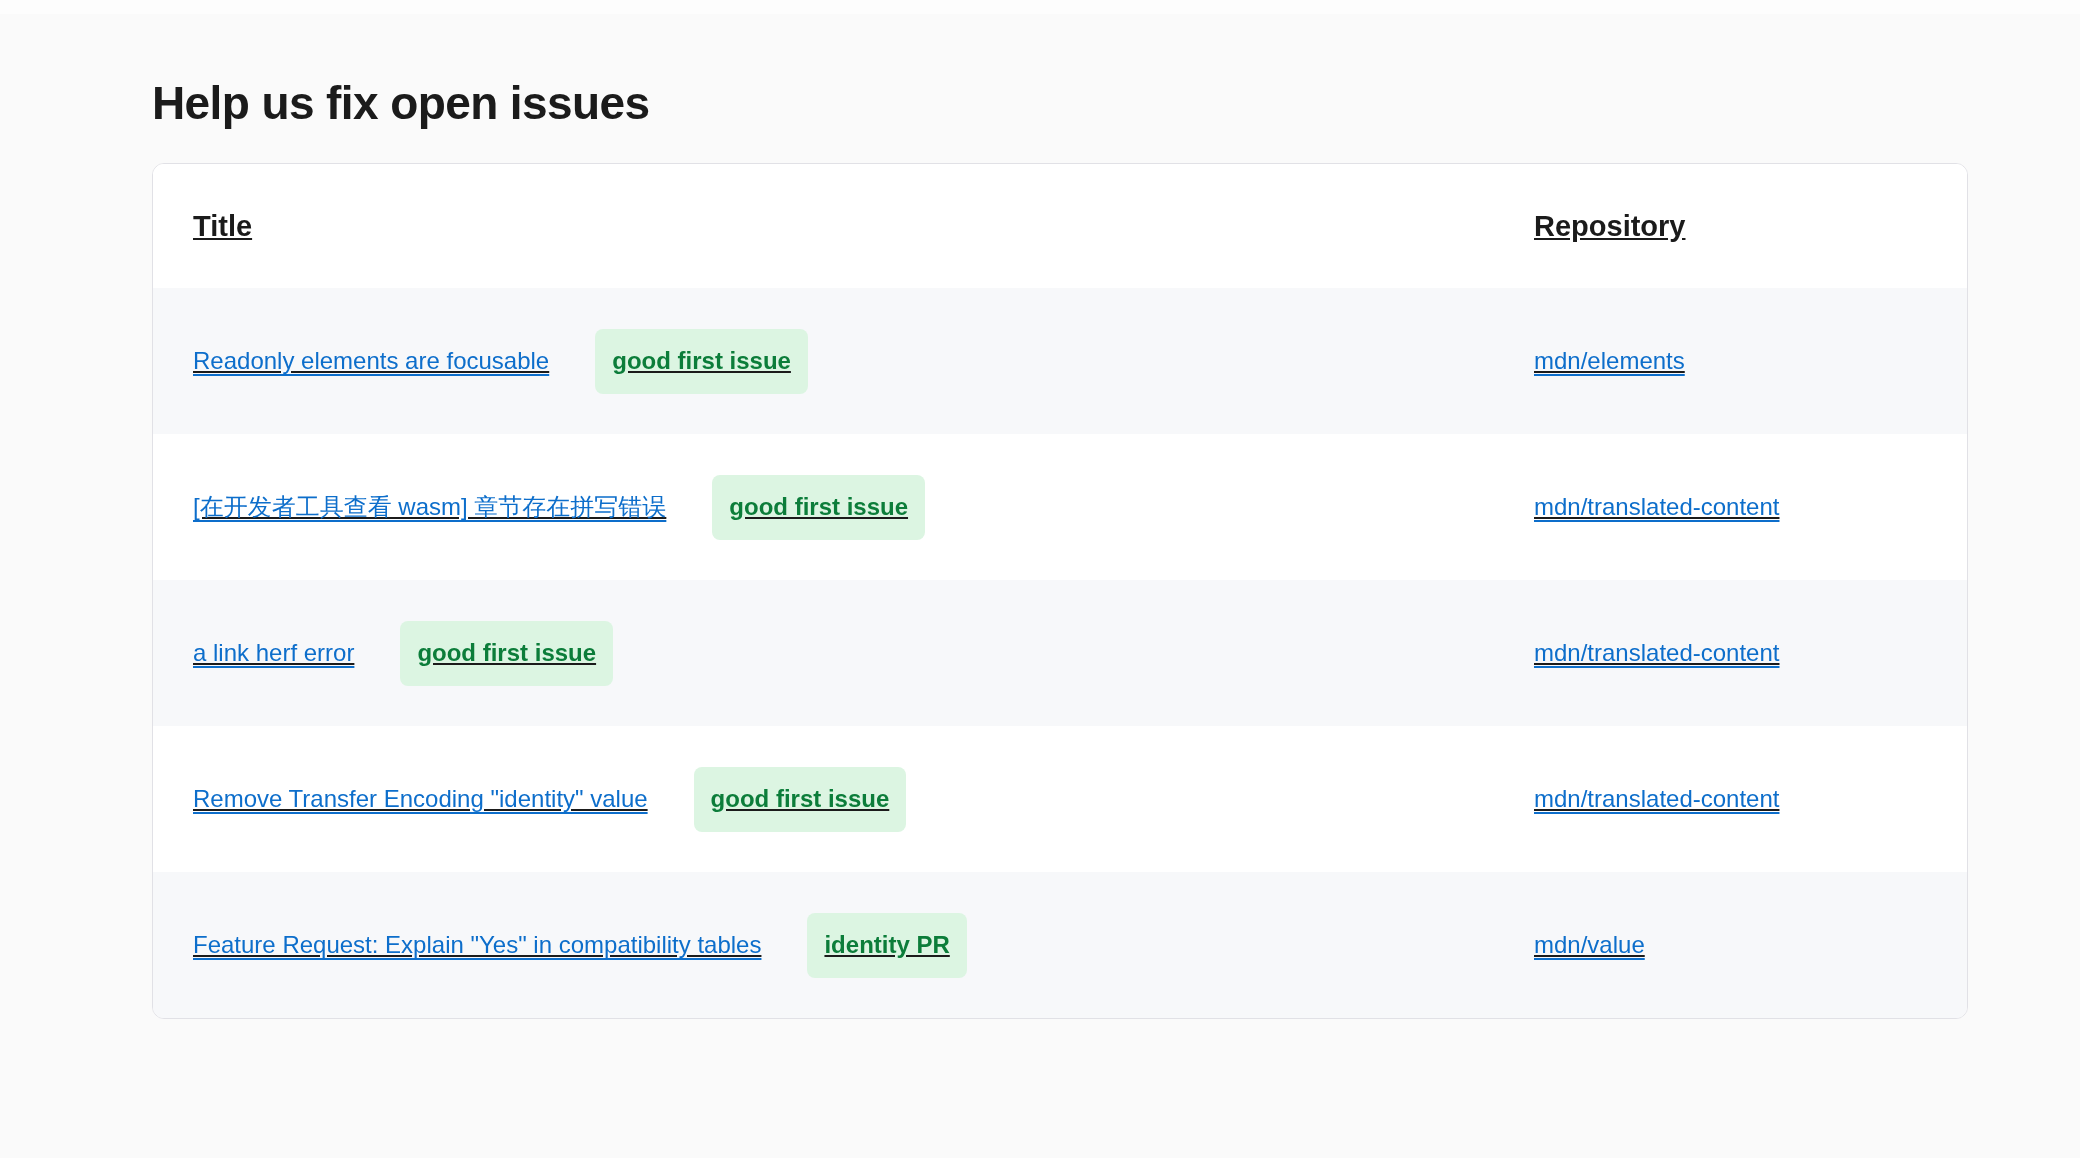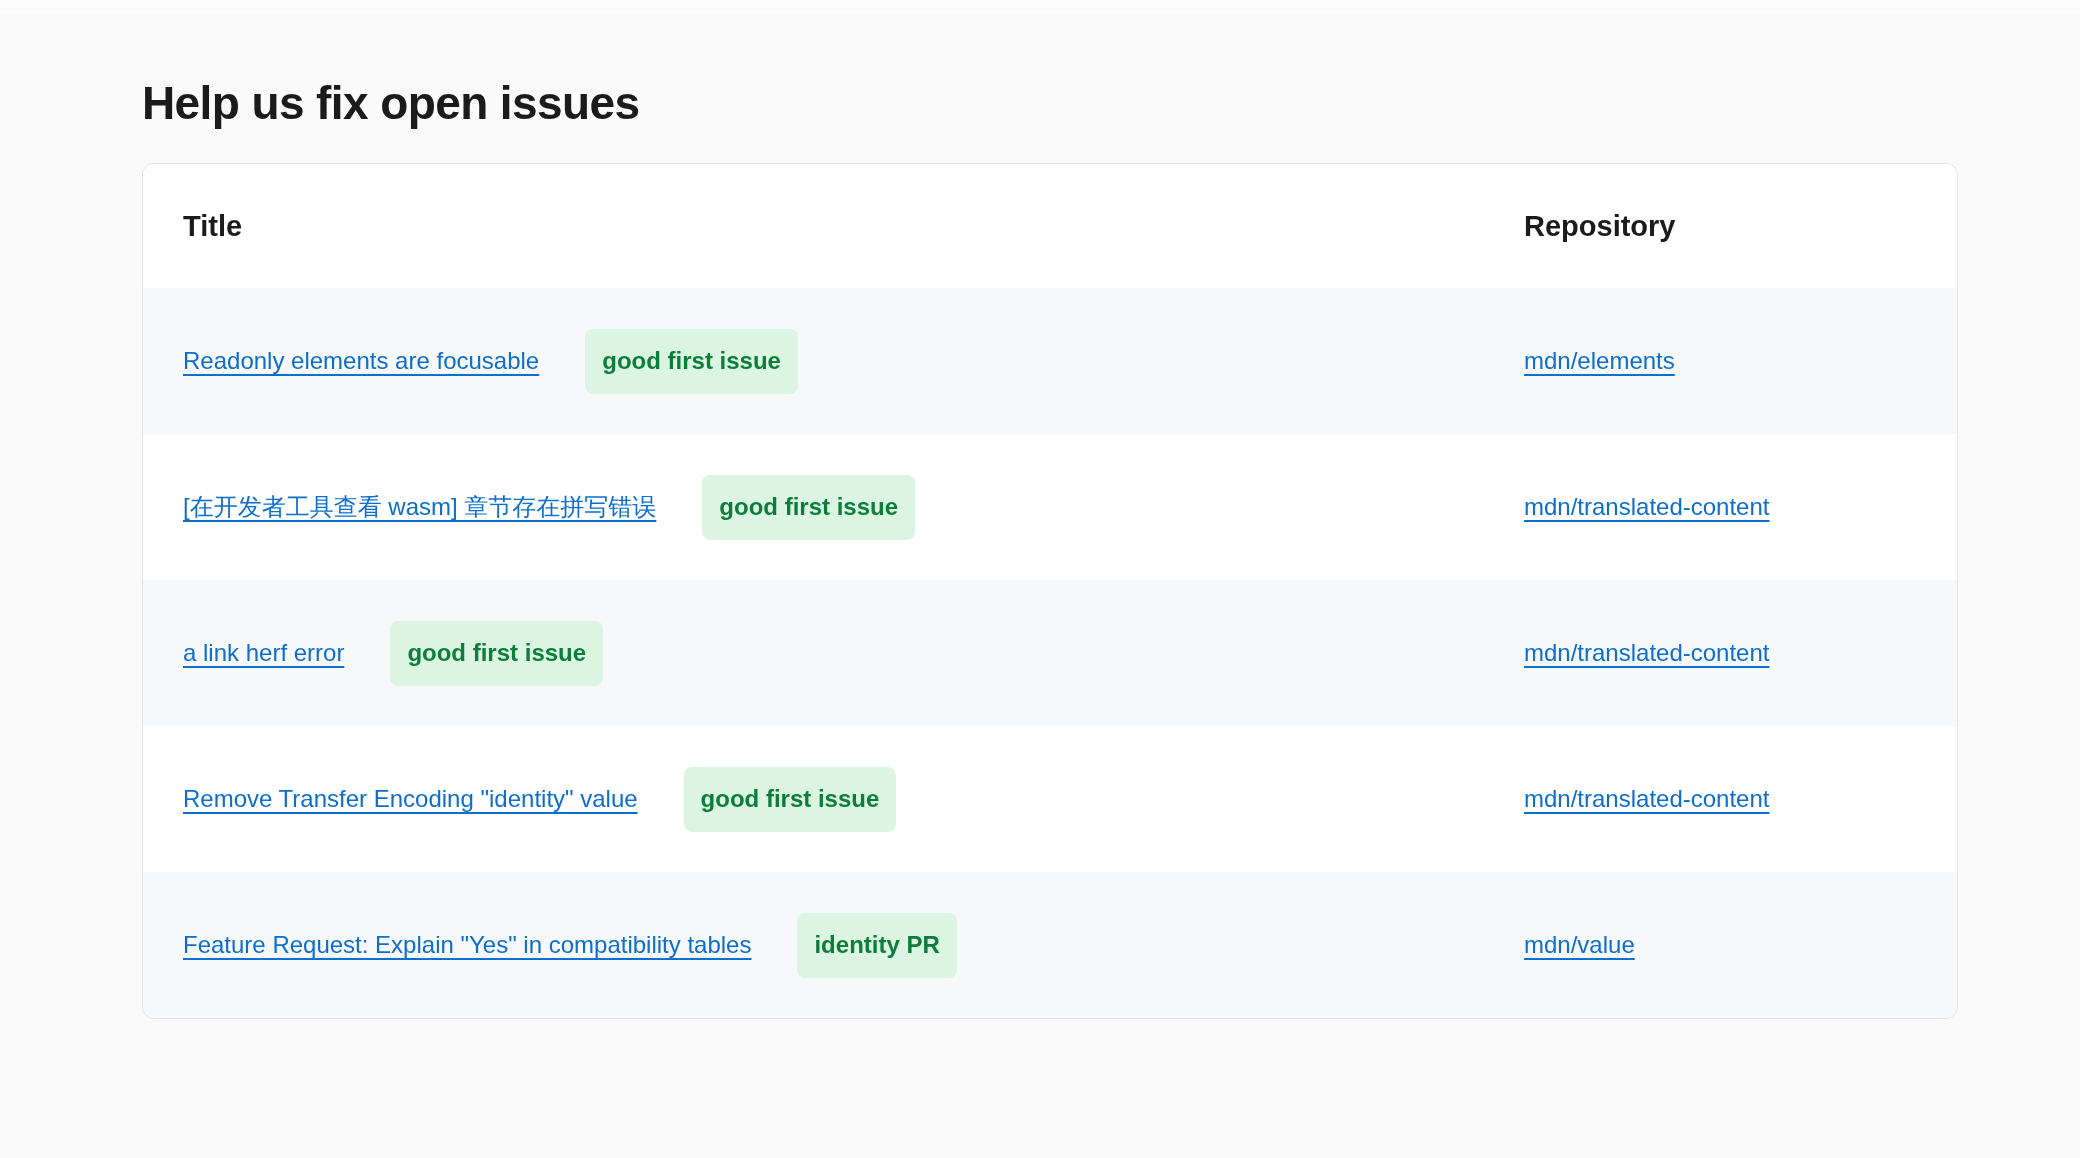--- a/index.html
+++ b/index.html
@@ -11,21 +11,21 @@
     position: relative;
     overflow: hidden;
   }
   .top-strip {
     position: absolute; top: 0; left: 0;
     width: 100%; height: 14px;
     background: #fdfdfd;
   }
   .section {
     position: absolute;
-    left: 142px; top: 0;
+    left: 152px; top: 0;
     width: 1816px;
   }
   h2.page-title {
     margin-top: 76px;
     font-size: 46px;
     font-weight: 700;
     letter-spacing: -0.6px;
     line-height: 1.2;
     color: var(--text-color, #1b1b1b);
   }
@@ -39,20 +39,21 @@
     margin-top: 32px;
     width: 1816px;
     background: var(--card-bg, #ffffff);
     border: 1px solid var(--card-border, #e1e1e6);
     border-radius: 12px;
     overflow: hidden;
   }
   .row {
     display: grid;
     grid-template-columns: 1341px 1fr;
+    text-decoration: underline;
   }
   .row.thead { height: 124px; background: var(--card-bg, #ffffff); }
   .row.body { height: 146px; }
   .row.alt { background: var(--row-alt-bg, #f7f8fa); }
   .cell {
     display: flex;
     align-items: center;
     padding: 0 40px;
     min-width: 0;
   }

